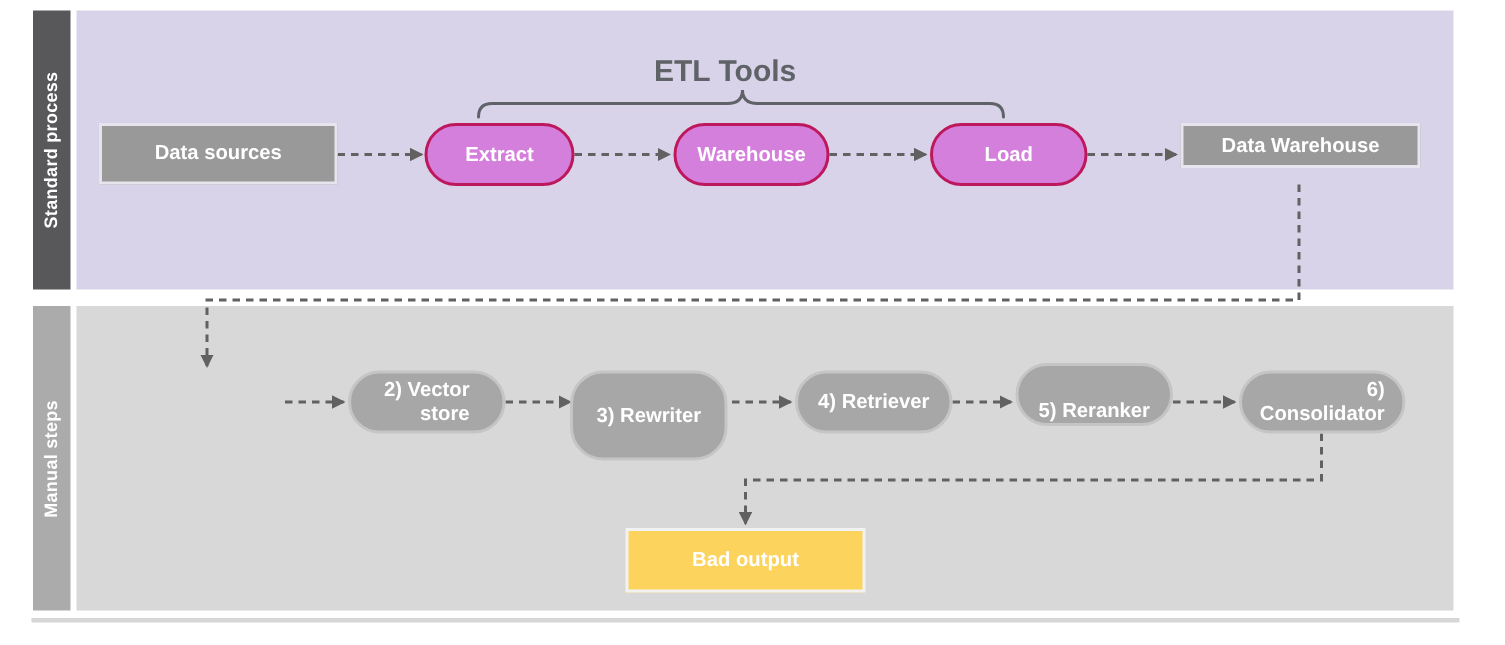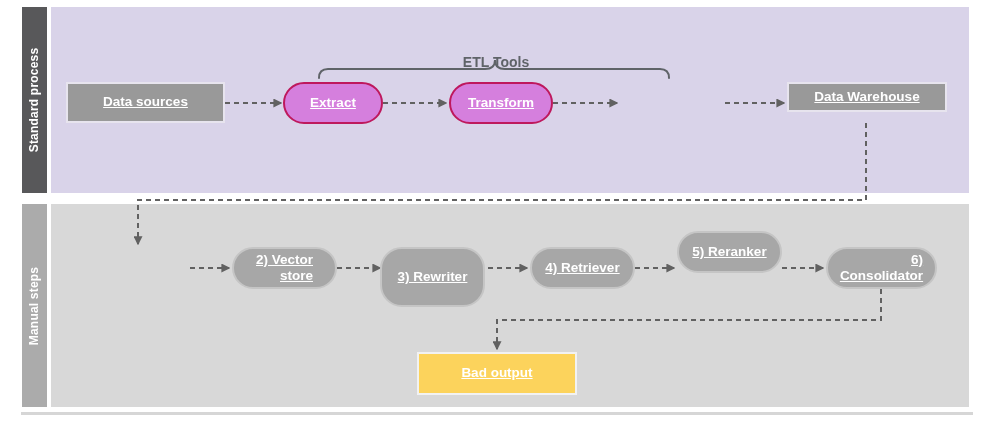--- a/index.html
+++ b/index.html
@@ -29,31 +29,31 @@
   }
   .lane-label.dark{background:var(--lane-top-label-bg);}
   .lane-label.light{background:var(--lane-bottom-label-bg);}
   .vtext{
     transform:rotate(-90deg);white-space:nowrap;color:#fff;
     font-weight:bold;font-size:12px;letter-spacing:.2px;
   }
   .node{
     position:absolute;display:flex;align-items:center;justify-content:center;
     color:#fff;font-weight:bold;font-size:13.5px;text-align:center;
-    box-sizing:border-box;line-height:1.2;text-decoration:underline;
+    box-sizing:border-box;line-height:1.2;
   }
   .box.gray{background:var(--gray-box);border:2px solid #e7e4ee;}
   .pill{border-radius:22px;}
   .pill.pink{background:var(--pink-pill);border:2px solid #be185d;}
   .pill.step{background:var(--step-pill);border:2px solid #c5c5c5;}
   .box.yellow{background:var(--yellow-box);border:2px solid #f2f2f2;}
   .multiline{white-space:pre-line;text-align:right;}
   .etl-label{
-    position:absolute;left:436px;top:54px;width:120px;text-align:center;
-    font-weight:bold;font-size:14px;color:var(--annotation-text);
+    position:absolute;left:436px;top:37px;width:120px;
+    font-weight:bold;font-size:20px;color:var(--annotation-text);
   }
   .overlay{position:absolute;left:0;top:0;width:1003px;height:430px;}
   .overlay path.conn{
     fill:none;stroke:var(--arrow);stroke-width:2;stroke-dasharray:5 4;
   }
   .overlay path.brace{
     fill:none;stroke:var(--annotation-text);stroke-width:2;stroke-linecap:round;
   }
   .divider{position:absolute;left:21px;top:412px;width:952px;height:3px;background:#d6d6d6;}
 </style>
@@ -94,37 +94,40 @@
 
   <div class="etl-label">ETL Tools</div>
 
   <div class="node box gray" style="left:66px;top:82px;width:159px;height:41px;">
     <span>Data sources</span>
   </div>
   <div class="node pill pink" style="left:283px;top:82px;width:100px;height:42px;">
     <span>Extract</span>
   </div>
   <div class="node pill pink" style="left:449px;top:82px;width:104px;height:42px;">
-    <span>Transform</span>
+    <span>Warehouse</span>
+  </div>
+  <div class="node pill pink" style="left:620px;top:82px;width:105px;height:42px;">
+    <span>Load</span>
   </div>
   <div class="node box gray" style="left:787px;top:82px;width:160px;height:30px;">
     <span>Data Warehouse</span>
   </div>
 
   <div class="node pill step" style="left:232px;top:247px;width:105px;height:42px;">
     <span class="multiline">2) Vector
 store</span>
   </div>
   <div class="node pill step" style="left:380px;top:247px;width:105px;height:60px;align-items:center;">
     <span>3) Rewriter</span>
   </div>
   <div class="node pill step" style="left:530px;top:247px;width:105px;height:42px;">
     <span>4) Retriever</span>
   </div>
-  <div class="node pill step" style="left:677px;top:231px;width:105px;height:42px;">
+  <div class="node pill step" style="left:677px;top:242px;width:105px;height:42px;align-items:flex-end;">
     <span>5) Reranker</span>
   </div>
   <div class="node pill step" style="left:826px;top:247px;width:111px;height:42px;">
     <span class="multiline">6)
 Consolidator</span>
   </div>
   <div class="node box yellow" style="left:417px;top:352px;width:160px;height:43px;align-items:center;">
     <span>Bad output</span>
   </div>
 

